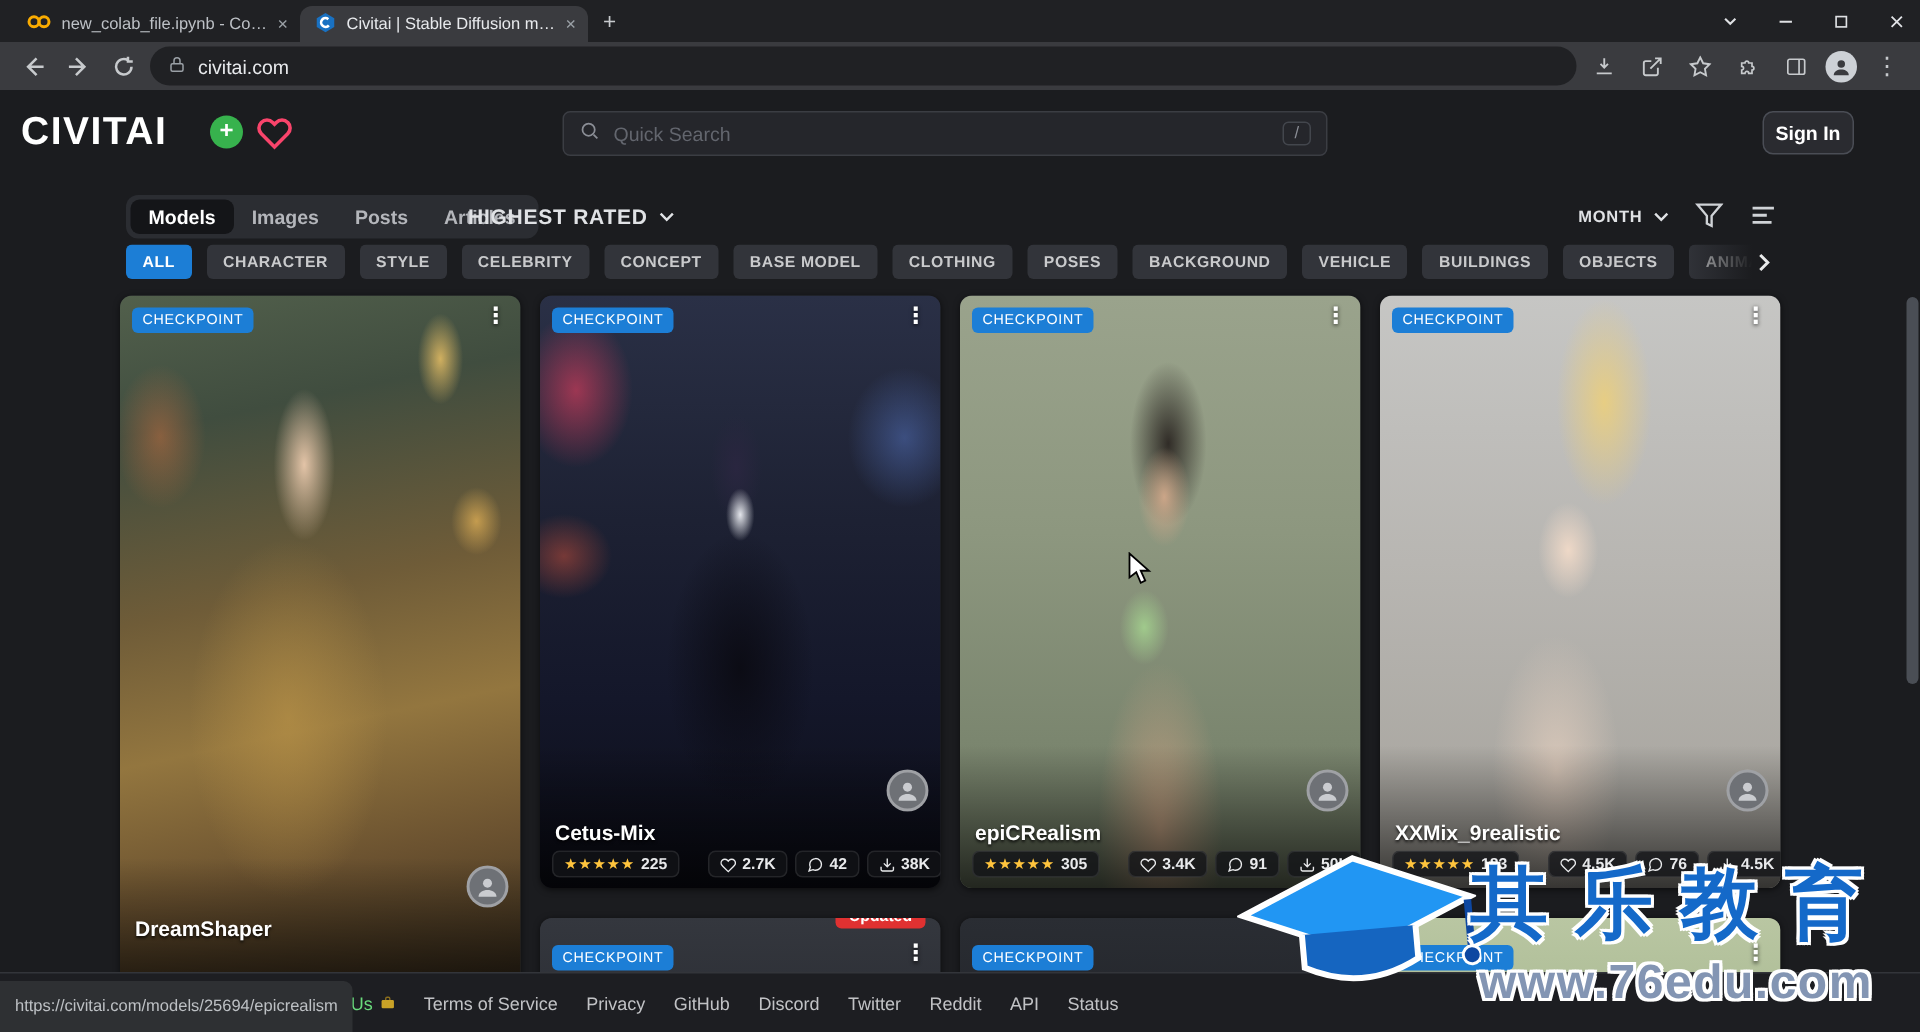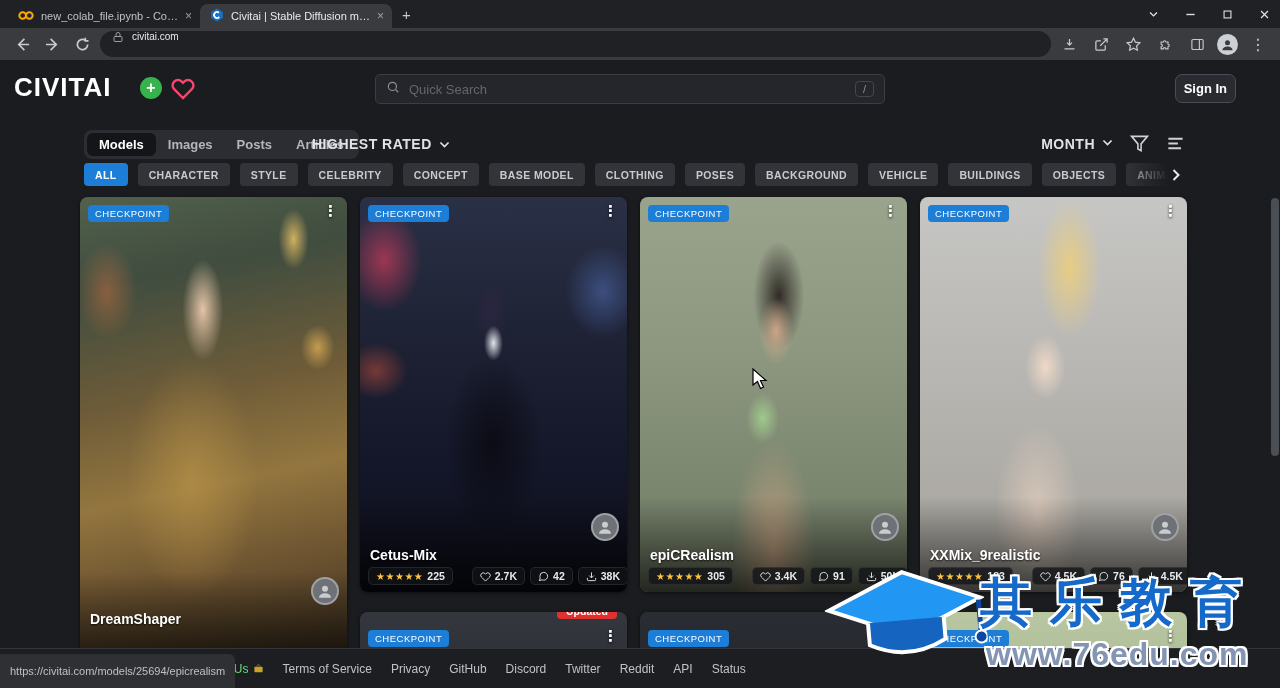--- a/index.html
+++ b/index.html
@@ -13,21 +13,21 @@
   .tab.active{background:#3a3b3f;color:#e8eaed}
   .tab .ttl{flex:1;white-space:nowrap;overflow:hidden;text-overflow:ellipsis}
   .tab .x{color:#9aa0a6;font-size:12px;line-height:1}
   .newtab{color:#c7cacd;font-size:15px;margin-left:10px;margin-bottom:5px}
   .wincontrols{position:absolute;right:10px;top:0;height:28px;display:flex;align-items:center;gap:26px;color:#dfe1e4}
   .wincontrols svg{width:11px;height:11px;display:block}
 
   .toolbar{position:absolute;top:28px;left:0;right:0;height:32px;background:#3a3b3f;display:flex;align-items:center;gap:6px;padding:0 10px}
   .tbtn{width:24px;height:24px;display:flex;align-items:center;justify-content:center;color:#c7cacd}
   .tbtn svg{width:15px;height:15px}
-  .omnibox{flex:1;height:26px;background:#202124;border-radius:13px;display:flex;gap:8px;padding:0 12px;color:#e8eaed;font-size:10px}
+  .omnibox{flex:1;height:26px;background:#202124;border-radius:13px;display:flex;align-items:center;gap:8px;padding:0 12px;color:#e8eaed;font-size:13px}
   .omnibox svg{width:12px;height:12px;color:#9aa0a6}
   .tb-right{display:flex;align-items:center;gap:8px}
   .avatar-sm{width:21px;height:21px;border-radius:50%;background:#cdd1d6;color:#3a3b3f;display:flex;align-items:center;justify-content:center;overflow:hidden}
   .avatar-sm svg{width:15px;height:15px}
 
   
   .logo{position:absolute;left:14px;top:72px;font-size:26px;font-weight:800;letter-spacing:1px;color:#fff}
   .plusbtn{position:absolute;left:140px;top:77px;width:22px;height:22px;border-radius:50%;background:#37b24d;color:#fff;font-size:16px;font-weight:700;display:flex;align-items:center;justify-content:center;line-height:1}
   .hearticon{position:absolute;left:171px;top:76px;width:24px;height:24px;color:#f9446b}
   .hearticon svg{width:24px;height:24px}
@@ -38,21 +38,21 @@
   .slash{border:1px solid #43464d;border-radius:4px;color:#8b8e96;font-size:11px;padding:1px 7px}
   .signin{position:absolute;right:44px;top:74px;height:29px;padding:0 8px;background:#2a2b30;border:1px solid #4a4d55;border-radius:7px;color:#fff;font-size:13px;font-weight:600;display:flex;align-items:center}
 
   
   .segmented{position:absolute;left:84px;top:130px;display:flex;background:#2b2d32;border-radius:8px;padding:3px}
   .seg{padding:4px 12px;font-size:13px;font-weight:600;color:#b4b6bb;border-radius:6px}
   .seg.active{background:#141518;color:#fff}
   .sort{position:absolute;left:312px;top:136px;display:flex;align-items:center;gap:6px;color:#e0e2e5;font-size:14px;font-weight:700;letter-spacing:.5px}
   .sort svg,.period svg{width:13px;height:13px}
   .right-controls{position:absolute;right:94px;top:134px;display:flex;align-items:center;gap:16px;color:#e0e2e5}
-  .period{display:flex;align-items:flex-start;gap:6px;font-size:14px;font-weight:700;letter-spacing:.5px}
+  .period{display:flex;align-items:flex-end;gap:6px;font-size:11px;font-weight:700;letter-spacing:.5px}
   .icobtn{width:20px;height:20px;color:#cfd2d6}
   .icobtn svg{width:19px;height:19px}
 
   
   .chips{position:absolute;left:84px;top:163px;right:94px;height:26px;display:flex;gap:10px;overflow:hidden}
   .chip{flex:0 0 auto;height:23px;display:flex;align-items:center;padding:0 11px;background:#32343a;border-radius:4px;color:#c9cacc;font-size:10.5px;font-weight:700;letter-spacing:.4px}
   .chip.active{background:#1c7ed6;color:#fff}
   .chipfade{position:absolute;right:94px;top:160px;width:64px;height:30px;background:linear-gradient(90deg,rgba(27,28,31,0),#1b1c1f 72%);display:flex;align-items:center;justify-content:flex-end}
   .chipfade svg{width:16px;height:16px;color:#e8e9ea;margin-right:2px}
 

